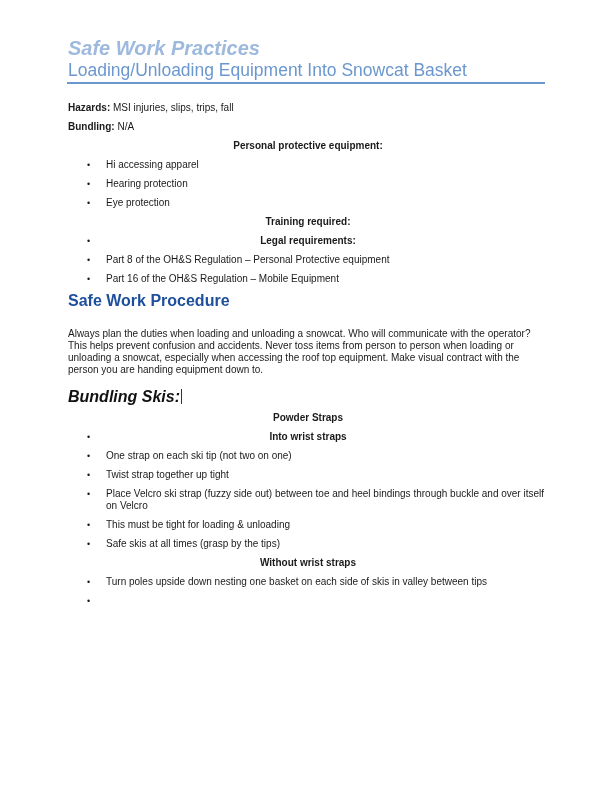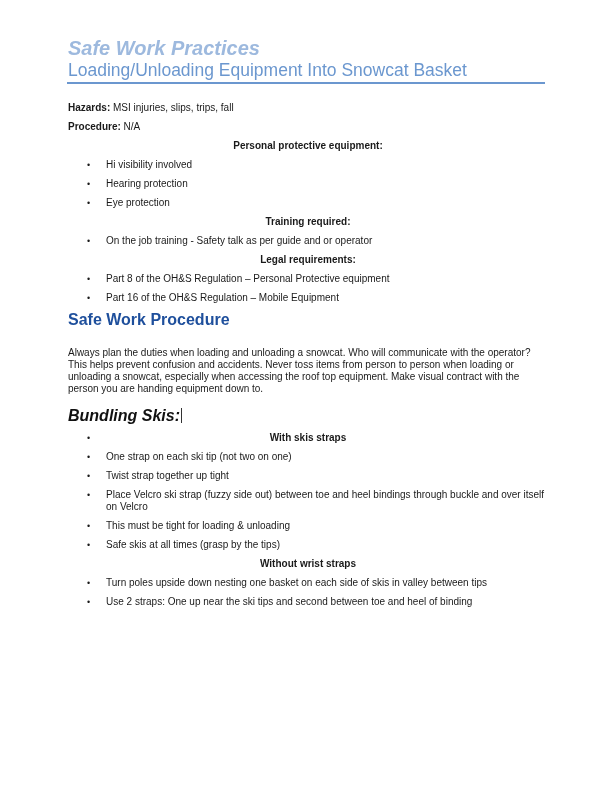--- a/index.html
+++ b/index.html
@@ -112,55 +112,56 @@
 <div class="page">
   <h1 class="title-1">Safe Work Practices</h1>
   <h2 class="title-2" style="text-decoration:none;">Loading/Unloading Equipment Into Snowcat Basket</h2>
   <div class="title-rule"></div>
 
   <div class="body">
     <p class="p">
       <span class="label">Hazards:</span><span> MSI injuries, slips, trips, fall</span>
     </p>
     <p class="p">
-      <span class="label">Procedure:</span><span> N/A</span>
+      <span class="label">Bundling:</span><span> N/A</span>
     </p>
     <p class="heading-sub">Personal protective equipment:</p>
     <ul>
-      <li><span class="bullet">•</span><span>Hi visibility involved</span></li>
+      <li><span class="bullet">•</span><span>Hi accessing apparel</span></li>
       <li><span class="bullet">•</span><span>Hearing protection</span></li>
       <li><span class="bullet">•</span><span>Eye protection</span></li>
     </ul>
     <p class="heading-sub">Training required:</p>
     <ul>
-      <li><span class="bullet">•</span><span>On the job training - Safety talk as per guide and or operator</span></li>
+      <li><span class="bullet">•</span></li>
     </ul>
     <p class="heading-sub">Legal requirements:</p>
     <ul>
       <li><span class="bullet">•</span><span>Part 8 of the OH&amp;S Regulation – Personal Protective equipment</span></li>
       <li><span class="bullet">•</span><span>Part 16 of the OH&amp;S Regulation – Mobile Equipment</span></li>
     </ul>
 
     <div class="h2">Safe Work Procedure</div>
     <p class="p">Always plan the duties when loading and unloading a snowcat. Who will communicate with the operator? This helps prevent confusion and accidents. Never toss items from person to person when loading or unloading a snowcat, especially when accessing the roof top equipment. Make visual contract with the person you are handing equipment down to.</p>
 
     <div class="h3"><span>Bundling Skis:</span><span class="cursor"></span></div>
 
+    <p class="heading-sub">Powder Straps</p>
     <ul>
       <li><span class="bullet">•</span></li>
     </ul>
 
-    <p class="heading-sub">With skis straps</p>
+    <p class="heading-sub">Into wrist straps</p>
     <ul>
       <li><span class="bullet">•</span><span>One strap on each ski tip (not two on one)</span></li>
       <li><span class="bullet">•</span><span>Twist strap together up tight</span></li>
       <li><span class="bullet">•</span><span>Place Velcro ski strap (fuzzy side out) between toe and heel bindings through buckle and over itself on Velcro</span></li>
       <li><span class="bullet">•</span><span>This must be tight for loading &amp; unloading</span></li>
       <li><span class="bullet">•</span><span>Safe skis at all times (grasp by the tips)</span></li>
     </ul>
 
     <p class="heading-sub">Without wrist straps</p>
     <ul>
       <li><span class="bullet">•</span><span>Turn poles upside down nesting one basket on each side of skis in valley between tips</span></li>
-      <li><span class="bullet">•</span><span>Use 2 straps: One up near the ski tips and second between toe and heel of binding</span></li>
+      <li><span class="bullet">•</span></li>
     </ul>
   </div>
 </div>
 
 </body></html>

